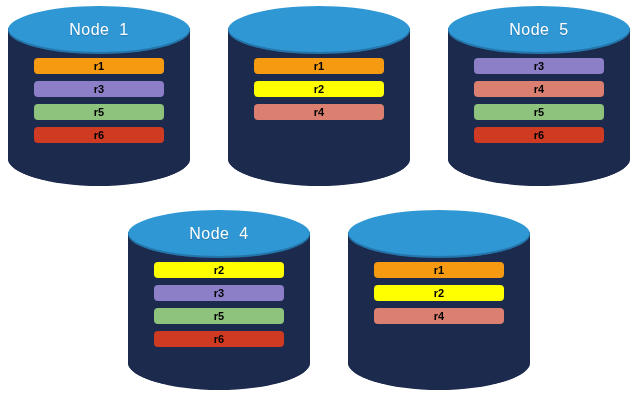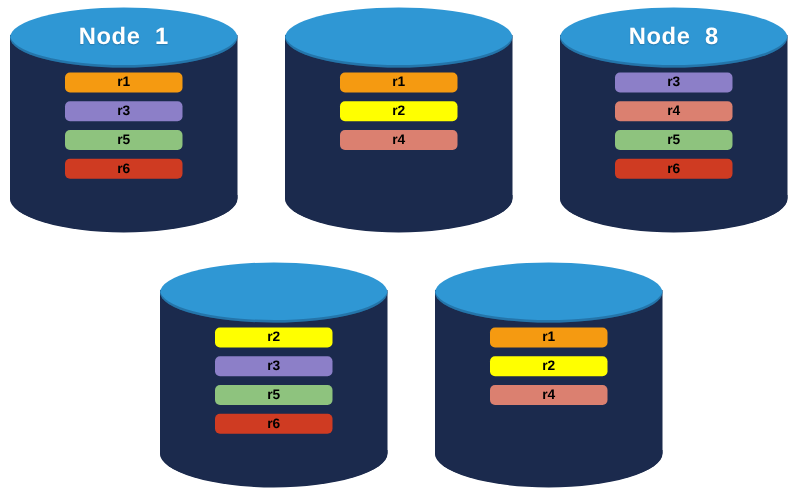--- a/index.html
+++ b/index.html
@@ -63,42 +63,42 @@
   .node-title {
     position: absolute;
     left: 0;
     top: 0;
     width: 182px;
     height: 48px;
     display: flex;
     align-items: center;
     justify-content: center;
     color: #ffffff;
-    font-size: 19px;
-    font-weight: bold;
+    font-size: 16px;
+    font-weight: normal;
     letter-spacing: 0.5px;
     white-space: pre;
     z-index: 3;
     text-shadow: 0 1px 1px rgba(10,30,60,0.25);
   }
 
   .replica-stack {
     position: absolute;
     left: 0;
     top: 52px;
     width: 182px;
     z-index: 4;
     display: flex;
     flex-direction: column;
     align-items: center;
     gap: 7px;
   }
 
   .replica-bar {
-    width: 94px;
+    width: 130px;
     height: 16px;
     border-radius: 4px;
     display: flex;
     align-items: center;
     justify-content: center;
     color: #000000;
     font-size: 11px;
     font-weight: bold;
     line-height: 1;
     box-sizing: border-box;
@@ -135,32 +135,33 @@
     <div class="replica-stack">
       <div class="replica-bar" style="background-color: rgb(245, 154, 17); color: rgb(0, 0, 0);">r1</div>
       <div class="replica-bar" style="background-color: rgb(255, 255, 0); color: rgb(0, 0, 0);">r2</div>
       <div class="replica-bar" style="background-color: rgb(219, 128, 112); color: rgb(0, 0, 0);">r4</div>
     </div>
   </div>
 
   <div class="node" id="node-3">
     <div class="cyl-body" style="background-color: rgb(27, 42, 77);"></div>
     <div class="cyl-top" style="background-color: rgb(47, 151, 212);"></div>
-    <div class="node-title" style="color: rgb(255, 255, 255);">Node  8</div>
+    <div class="node-title" style="color: rgb(255, 255, 255);">Node  5</div>
     <div class="replica-stack">
       <div class="replica-bar" style="background-color: rgb(140, 127, 200); color: rgb(0, 0, 0);">r3</div>
       <div class="replica-bar" style="background-color: rgb(219, 128, 112); color: rgb(0, 0, 0);">r4</div>
       <div class="replica-bar" style="background-color: rgb(142, 195, 126); color: rgb(0, 0, 0);">r5</div>
       <div class="replica-bar" style="background-color: rgb(207, 59, 34); color: rgb(0, 0, 0);">r6</div>
     </div>
   </div>
 
   <div class="node" id="node-4">
     <div class="cyl-body" style="background-color: rgb(27, 42, 77);"></div>
     <div class="cyl-top" style="background-color: rgb(47, 151, 212);"></div>
+    <div class="node-title" style="color: rgb(255, 255, 255);">Node  4</div>
     <div class="replica-stack">
       <div class="replica-bar" style="background-color: rgb(255, 255, 0); color: rgb(0, 0, 0);">r2</div>
       <div class="replica-bar" style="background-color: rgb(140, 127, 200); color: rgb(0, 0, 0);">r3</div>
       <div class="replica-bar" style="background-color: rgb(142, 195, 126); color: rgb(0, 0, 0);">r5</div>
       <div class="replica-bar" style="background-color: rgb(207, 59, 34); color: rgb(0, 0, 0);">r6</div>
     </div>
   </div>
 
   <div class="node" id="node-5">
     <div class="cyl-body" style="background-color: rgb(27, 42, 77);"></div>

